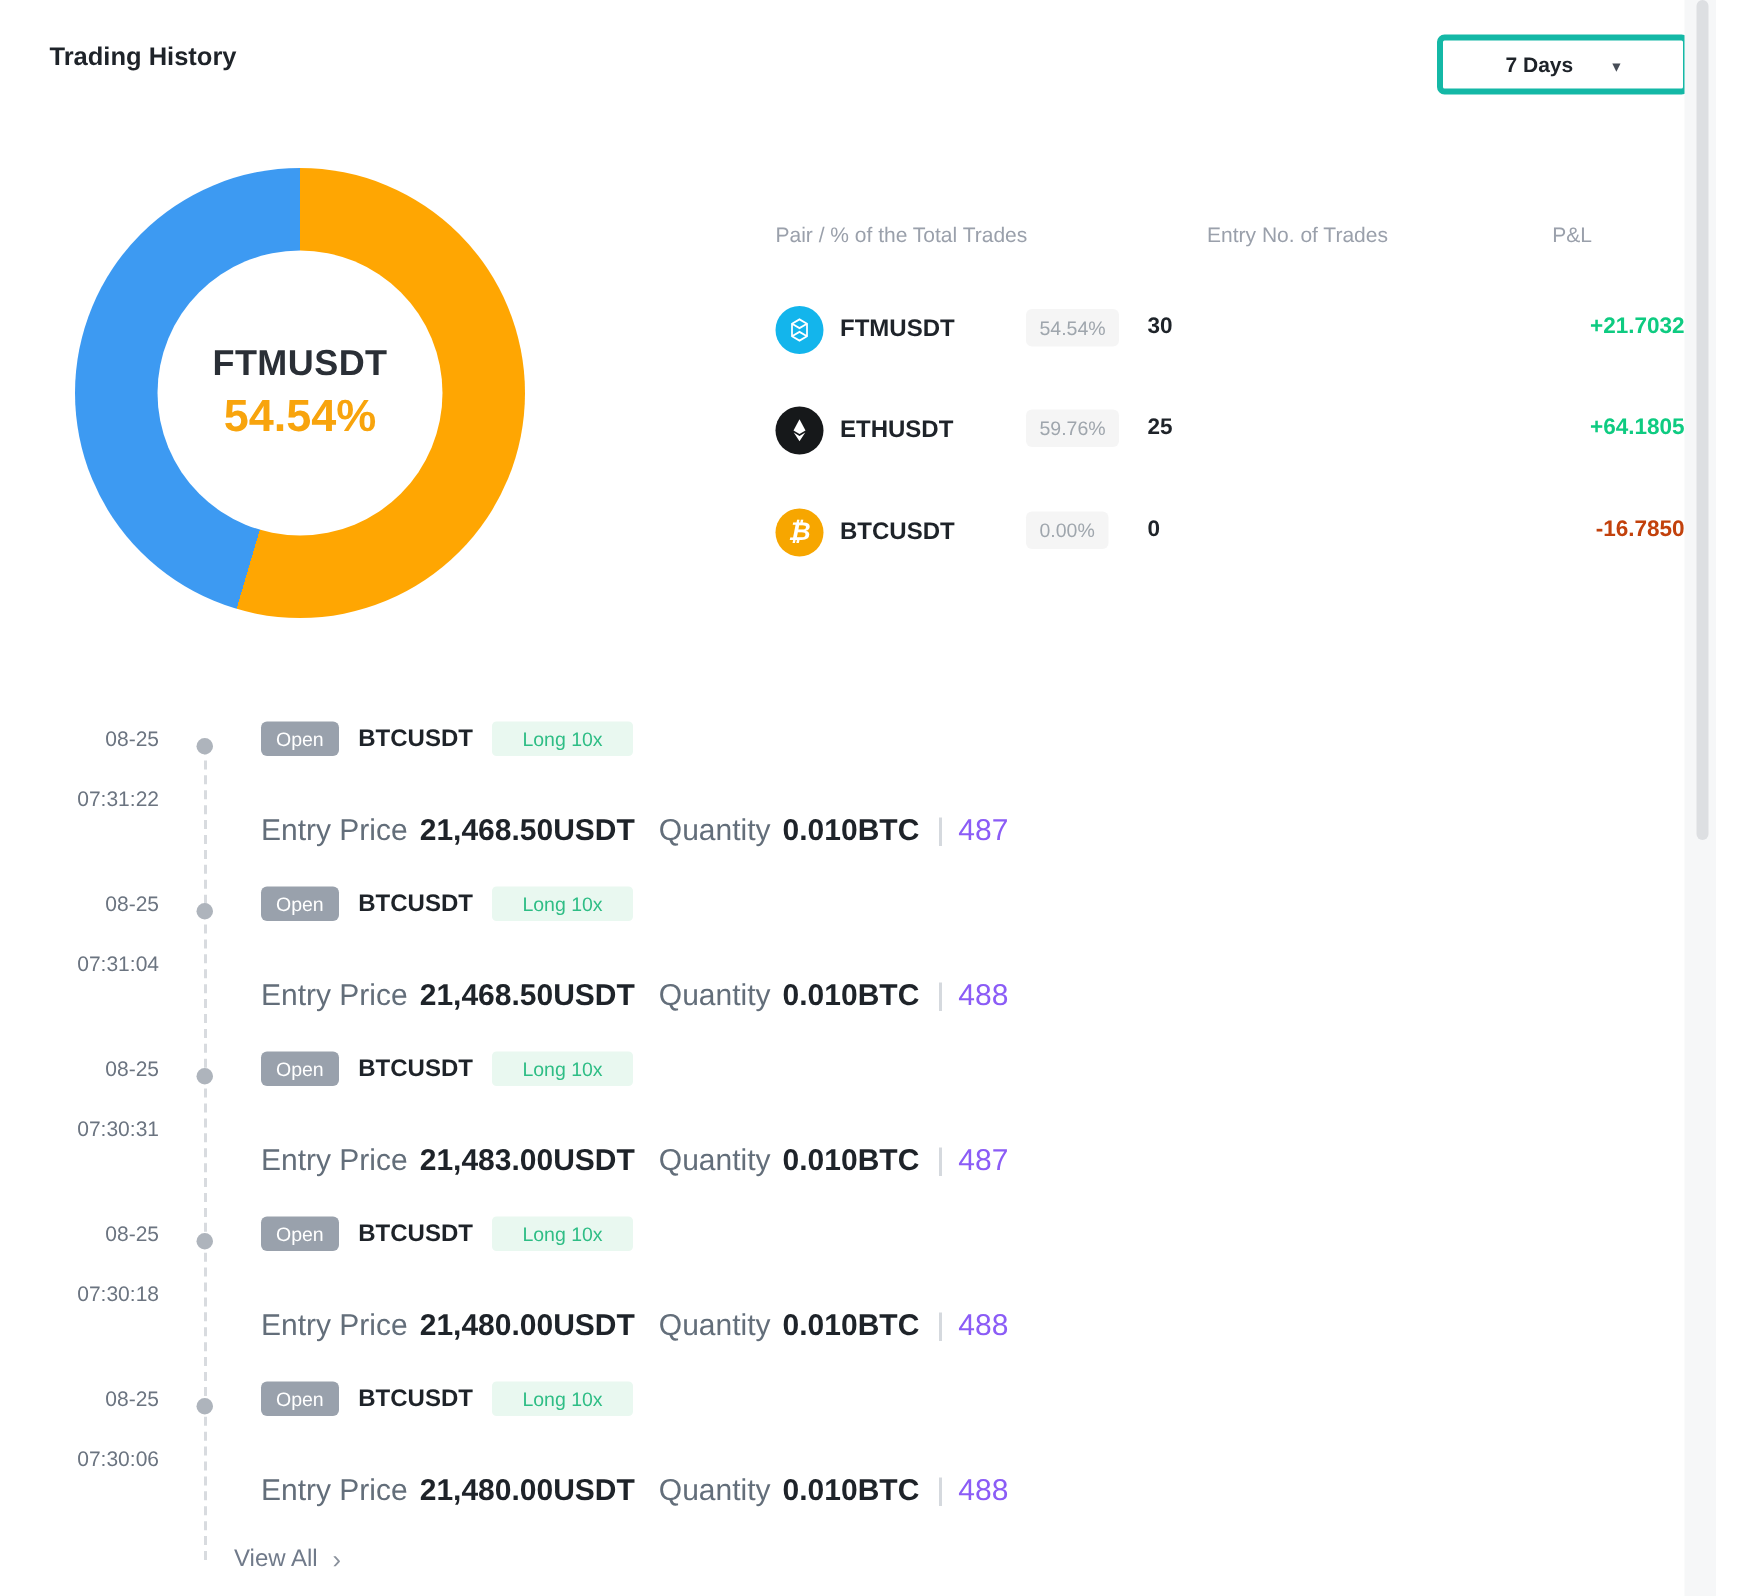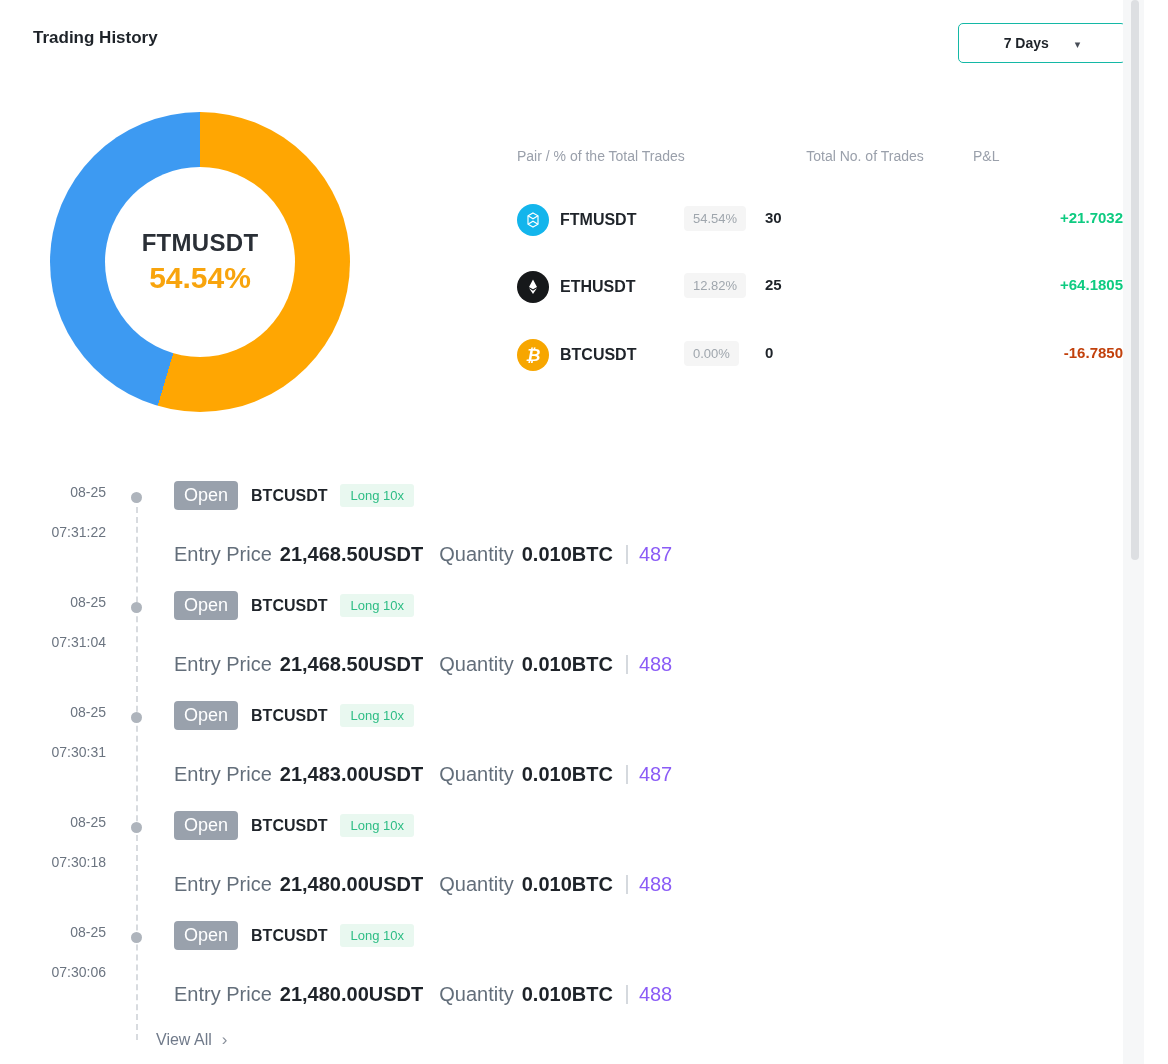--- a/index.html
+++ b/index.html
@@ -3,37 +3,37 @@
 <meta charset="utf-8">
 <style>
   * { margin:0; padding:0; box-sizing:border-box; }
   html,body { width:1168px; height:1064px; background:#ffffff;
     font-family:"Liberation Sans","DejaVu Sans",sans-serif; color:#1E2329; overflow:hidden; }
   .stage { position:relative; width:1144px; height:1064px; background:#fff; }
 
   
   .page-title { position:absolute; left:33px; top:28px; font-size:17px; font-weight:700; color:#1E2329; }
   .period-btn { position:absolute; left:958px; top:23px; width:168px; height:40px;
-    background:#fff; border:1px solid #14b8a6; border-radius:5px; display:flex; align-items:center;
+    background:#fff; border:4px solid #14b8a6; border-radius:5px; display:flex; align-items:center;
     justify-content:center; gap:26px; cursor:pointer; }
   .period-btn .val { font-size:14px; font-weight:600; color:#1E2329; }
   .period-btn .caret { font-size:11px; color:#474D57; margin-top:2px; }
 
   
   .donut { position:absolute; left:50px; top:112px; width:300px; height:300px; border-radius:50%; }
   .donut-hole { position:absolute; left:55px; top:55px; width:190px; height:190px; border-radius:50%;
     background:#fff; display:flex; flex-direction:column; align-items:center; justify-content:center; }
   .donut-label { font-size:24px; font-weight:800; color:#2A2F36; letter-spacing:.3px; }
   .donut-value { font-size:30px; font-weight:800; color:#F8A40D; margin-top:4px; }
 
   
   .tbl-head { position:absolute; top:148px; font-size:14px; color:#9AA0AB; }
   .th-pair  { left:517px; }
   .th-count { left:765px; width:200px; text-align:center; }
-  .th-pnl   { left:973px; width:150px; text-align:left; }
+  .th-pnl   { left:973px; width:150px; text-align:center; }
   .trow { position:absolute; left:517px; width:606px; height:36px; }
   .trow .coin { position:absolute; left:0; top:0; height:36px; display:flex; align-items:center; }
   .coin-ic { width:32px; height:32px; border-radius:50%; display:flex; align-items:center; justify-content:center; flex:0 0 32px; }
   .coin-ic.ftm { background:#13B5EC; }
   .coin-ic.eth { background:#16181A; }
   .coin-ic.btc { background:#F7A600; }
   .coin-ic .bsym { color:#fff; font-family:"DejaVu Sans",sans-serif; font-weight:700; font-style:italic; font-size:17px; }
   .pair-name { margin-left:11px; font-size:16px; font-weight:700; color:#1E2329; }
   .pct-badge { position:absolute; left:167px; top:4px; background:#F5F5F5; border-radius:4px;
     padding:5px 9px; font-size:13px; color:#9FA6AD; }
@@ -42,23 +42,23 @@
   .pos { color:#0ECB81; } .neg { color:#c2410c; }
 
   
   .tl-line { position:absolute; left:136px; top:497px; height:543px; border-left:2px dashed #D8DBDF; }
   .entry { position:absolute; left:0; width:1140px; height:110px; }
   .entry .when { position:absolute; left:18px; top:3px; width:88px; text-align:right;
     font-size:14px; color:#6B7480; }
   .entry .when .t { margin-top:24px; }
   .entry .dot { position:absolute; left:131px; top:11px; width:11px; height:11px; border-radius:50%; background:#AEB4BC; }
   .entry .l1 { position:absolute; left:174px; top:0; display:flex; align-items:center; }
-  .open-badge { background:#99A1AC; color:#fff; font-size:18px; padding:4px 10px; border-radius:4px; }
+  .open-badge { background:#99A1AC; color:#fff; font-size:13px; padding:4px 10px; border-radius:4px; }
   .entry .pair { margin-left:13px; font-size:16px; font-weight:700; color:#1E2329; }
-  .side-badge { margin-left:13px; background:#E9F8F0; color:#2EBD85; font-size:13px; padding:4px 10px; border-radius:3px; }
+  .side-badge { margin-left:13px; background:#E9F8F0; color:#2EBD85; font-size:13px; padding:4px 20px; border-radius:3px; }
   .entry .l2 { position:absolute; left:174px; top:62px; display:flex; align-items:center; font-size:20px; }
   .lbl { color:#636E7A; }
   .val-b { font-weight:700; color:#1E2329; margin-left:8px; }
   .gap16 { margin-left:16px; }
   .vsep { display:inline-block; width:0; height:19px; border-left:2px solid #D5D9DE; margin:0 11px 0 13px; }
   .ordno { color:#8b5cf6;text-align:right; }
 
   .view-all { position:absolute; left:156px; top:1030px; font-size:16px; color:#707A8A; cursor:pointer; display:flex; align-items:center; gap:10px; }
   .view-all .chev { font-size:17px; color:#8A919C; }
 
@@ -79,21 +79,21 @@
   </div>
 
   <div class="donut" style="background: conic-gradient(rgb(255, 166, 2) 0deg, rgb(255, 166, 2) 196.38deg, rgb(61, 154, 242) 196.38deg, rgb(61, 154, 242) 360deg);">
     <div class="donut-hole">
       <div class="donut-label">FTMUSDT</div>
       <div class="donut-value">54.54%</div>
     </div>
   </div>
 
   <div class="tbl-head th-pair">Pair / % of the Total Trades</div>
-  <div class="tbl-head th-count">Total No. of Trades</div>
+  <div class="tbl-head th-count">Entry No. of Trades</div>
   <div class="tbl-head th-pnl">P&amp;L</div>
 
   <div class="trow" style="top:202px">
     <div class="coin">
       <span class="coin-ic ftm">
         <svg width="20" height="20" viewBox="0 0 24 24" fill="none" stroke="#fff" stroke-width="1.4">
           <path d="M12 3.5 L18 7 V17 L12 20.5 L6 17 V7 Z"></path>
           <path d="M6 7 L12 10.5 L18 7"></path>
           <path d="M6 17 L12 13.5 L18 17"></path>
         </svg>
@@ -108,21 +108,21 @@
   <div class="trow" style="top:269px">
     <div class="coin">
       <span class="coin-ic eth">
         <svg width="20" height="20" viewBox="0 0 24 24" fill="#fff">
           <path d="M12 3 L7.2 11.9 L12 14.8 L16.8 11.9 Z"></path>
           <path d="M12 16.4 L7.4 13.5 L12 20.5 L16.6 13.5 Z"></path>
         </svg>
       </span>
       <span class="pair-name">ETHUSDT</span>
     </div>
-    <span class="pct-badge">12.82%</span>
+    <span class="pct-badge">59.76%</span>
     <span class="cnt">25</span>
     <span class="pnl pos">+64.1805</span>
   </div>
 
   <div class="trow" style="top:337px">
     <div class="coin">
       <span class="coin-ic btc">
           <span class="bsym">₿</span>
         </span>
       <span class="pair-name">BTCUSDT</span>

